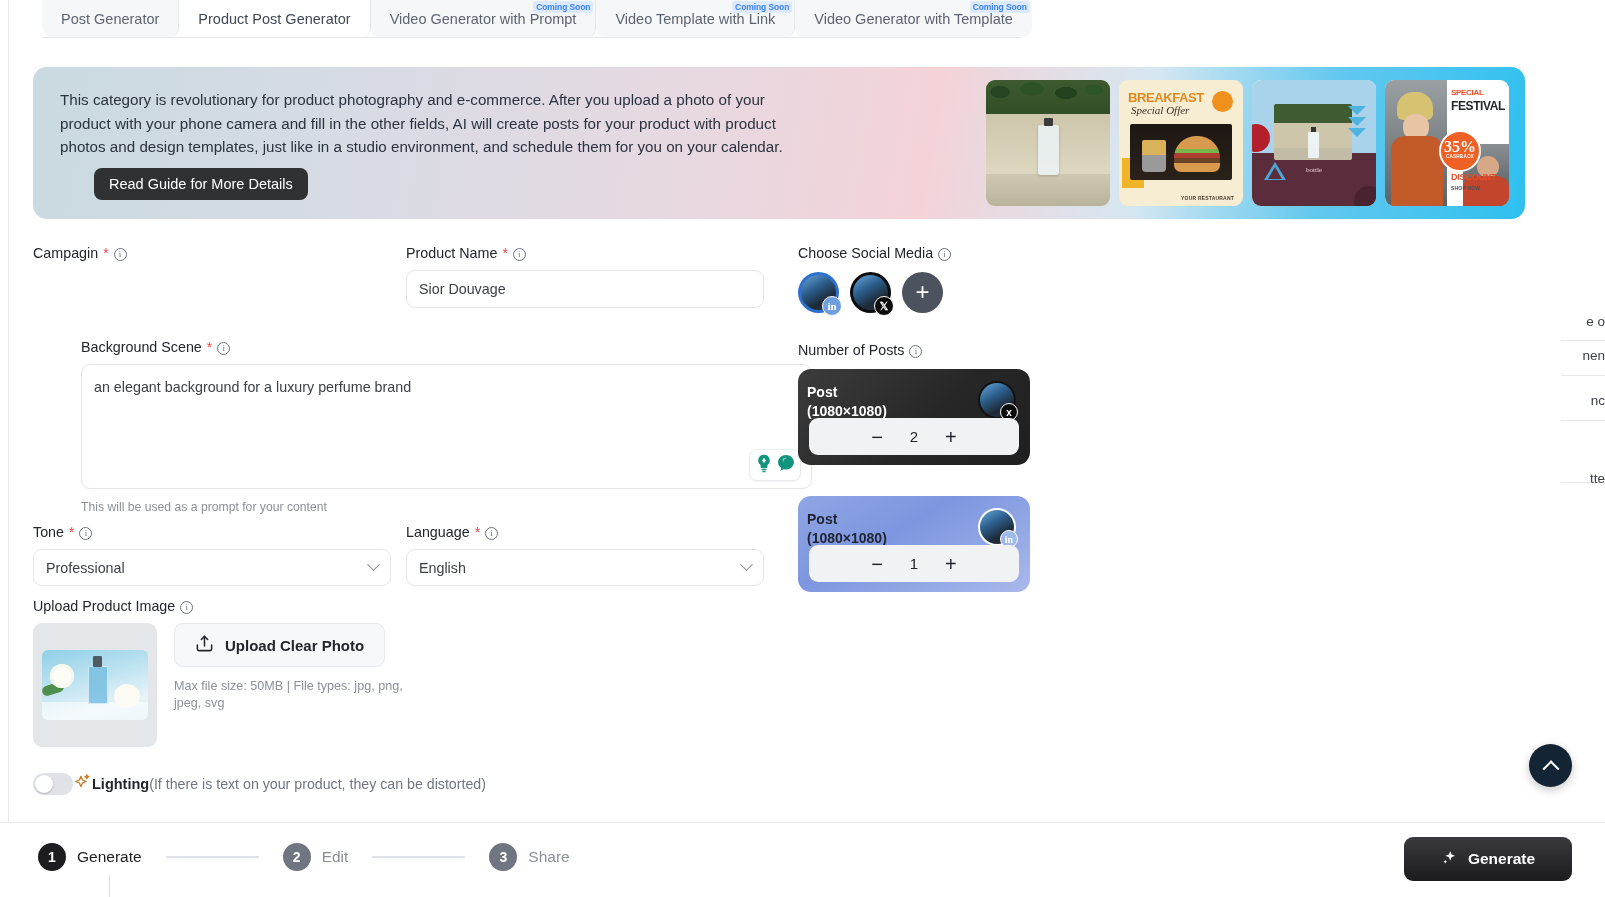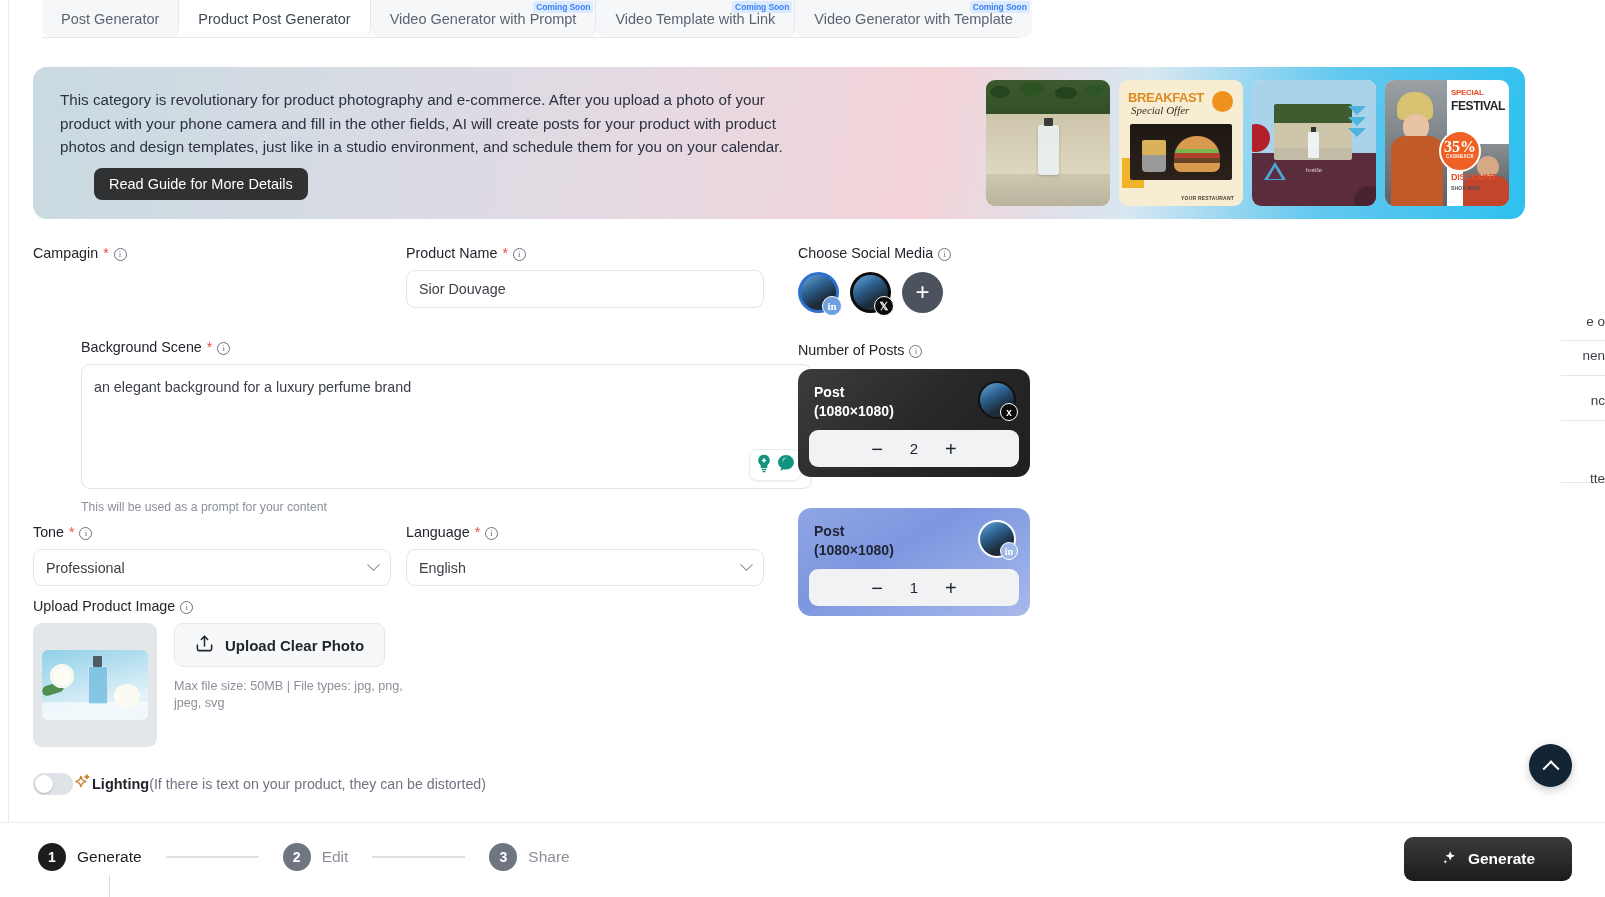--- a/index.html
+++ b/index.html
@@ -193,21 +193,21 @@
   .av.x  { background:#0c0c0c; }
   .av-badge { position:absolute; right:-3px; bottom:-3px; width:20px;height:20px;border-radius:50%;
      display:flex;align-items:center;justify-content:center; color:#fff; font-size:11px; font-weight:bold;
      border:1.5px solid #fff; }
   .av-badge.li { background:#6f9fe0; font-family:"Liberation Serif", serif; }
   .av-badge.x  { background:#0b0b0b; }
   .add-btn { width:41px;height:41px;border-radius:50%;background:#4c535e; color:#fff;
      display:flex;align-items:center;justify-content:center; font-size:24px; cursor:pointer; line-height:0; padding-bottom:2px;}
 
   .posts { position:absolute; left:798px; top:342px; }
-  .postcard { width:232px; height:108px; border-radius:13px; position:relative; margin-top:11px; padding:14px 16px 0; }
+  .postcard { width:232px; height:96px; border-radius:13px; position:relative; margin-top:11px; padding:14px 9px 0; }
   .pc-dark { background:linear-gradient(135deg,#3c3c3c 0%, #272727 55%, #1f1f1f 100%); }
   .pc-blue { background:linear-gradient(150deg,#8fa6e4 0%, #7d96df 40%, #93a9e6 72%, #aab9ec 100%); }
   .pc-title { font-size:14px; font-weight:bold; line-height:19px; }
   .pc-dark .pc-title { color:#fff; }
   .pc-blue .pc-title { color:#1f2430; }
   .pc-av { position:absolute; right:14px; top:12px; width:38px;height:38px;border-radius:50%; }
   .pc-av .photo { position:absolute; inset:2px; border-radius:50%;
      background:linear-gradient(150deg,#6aa8d8 0%,#2c5f8e 38%,#1d2b38 70%,#26313c 100%); }
   .pc-av.x { background:#111; }
   .pc-av.li{ background:#fff; }

